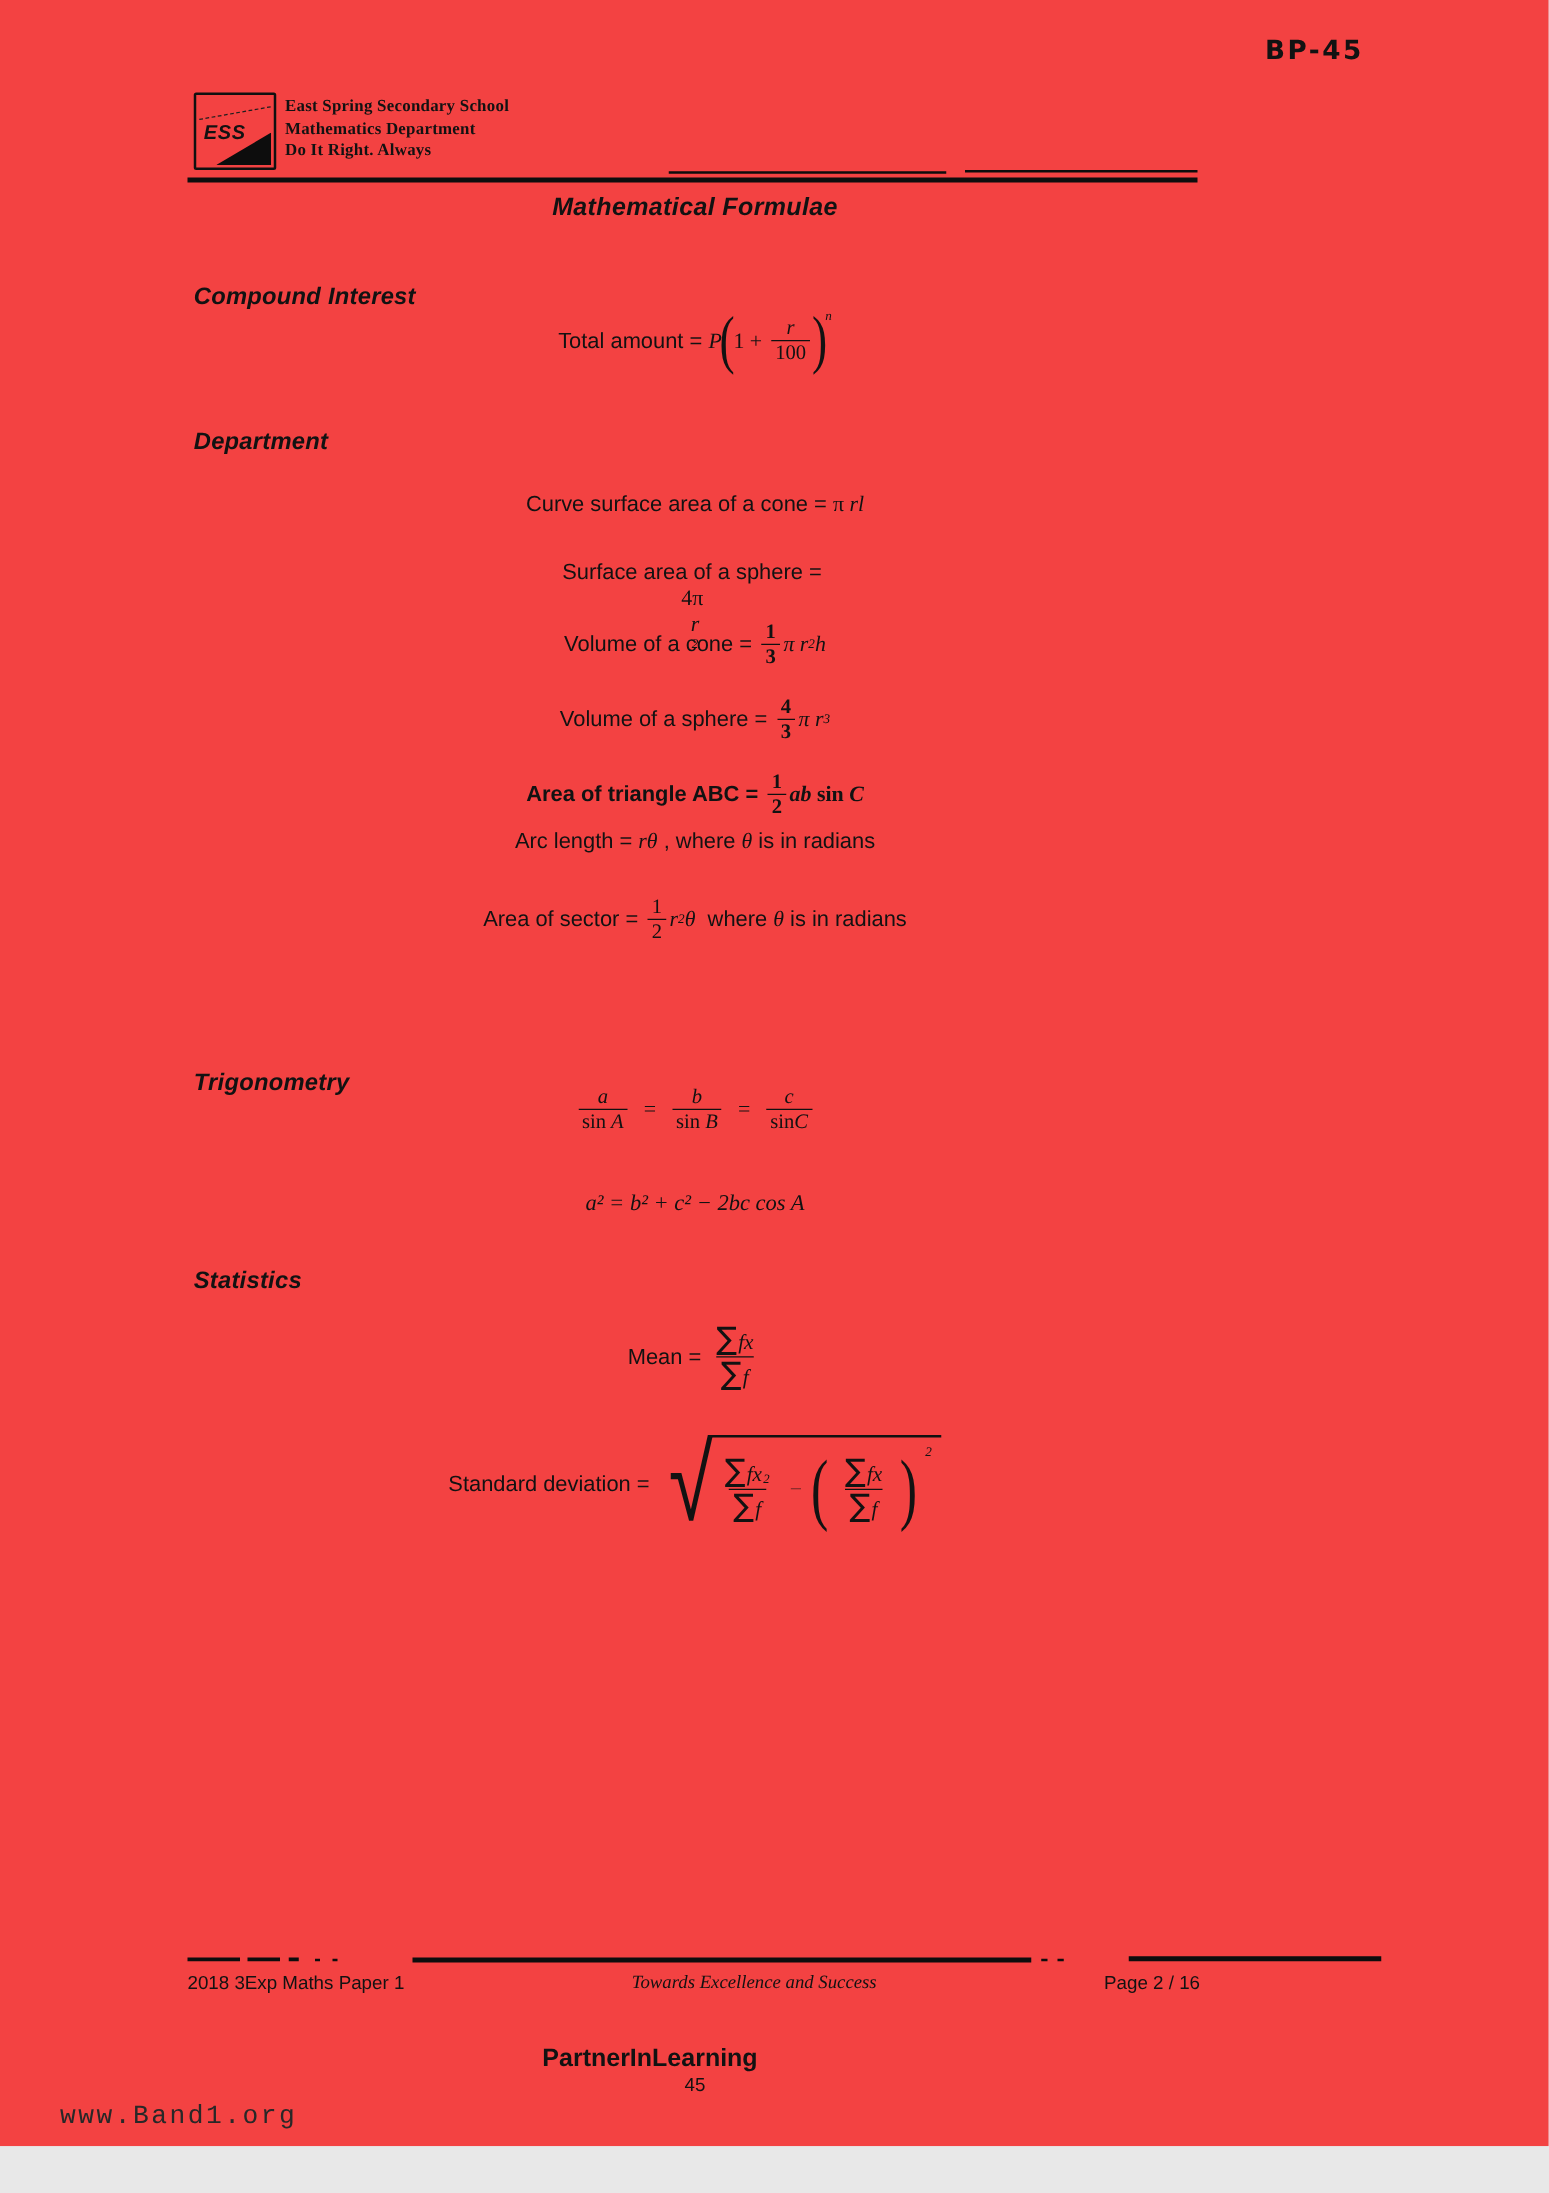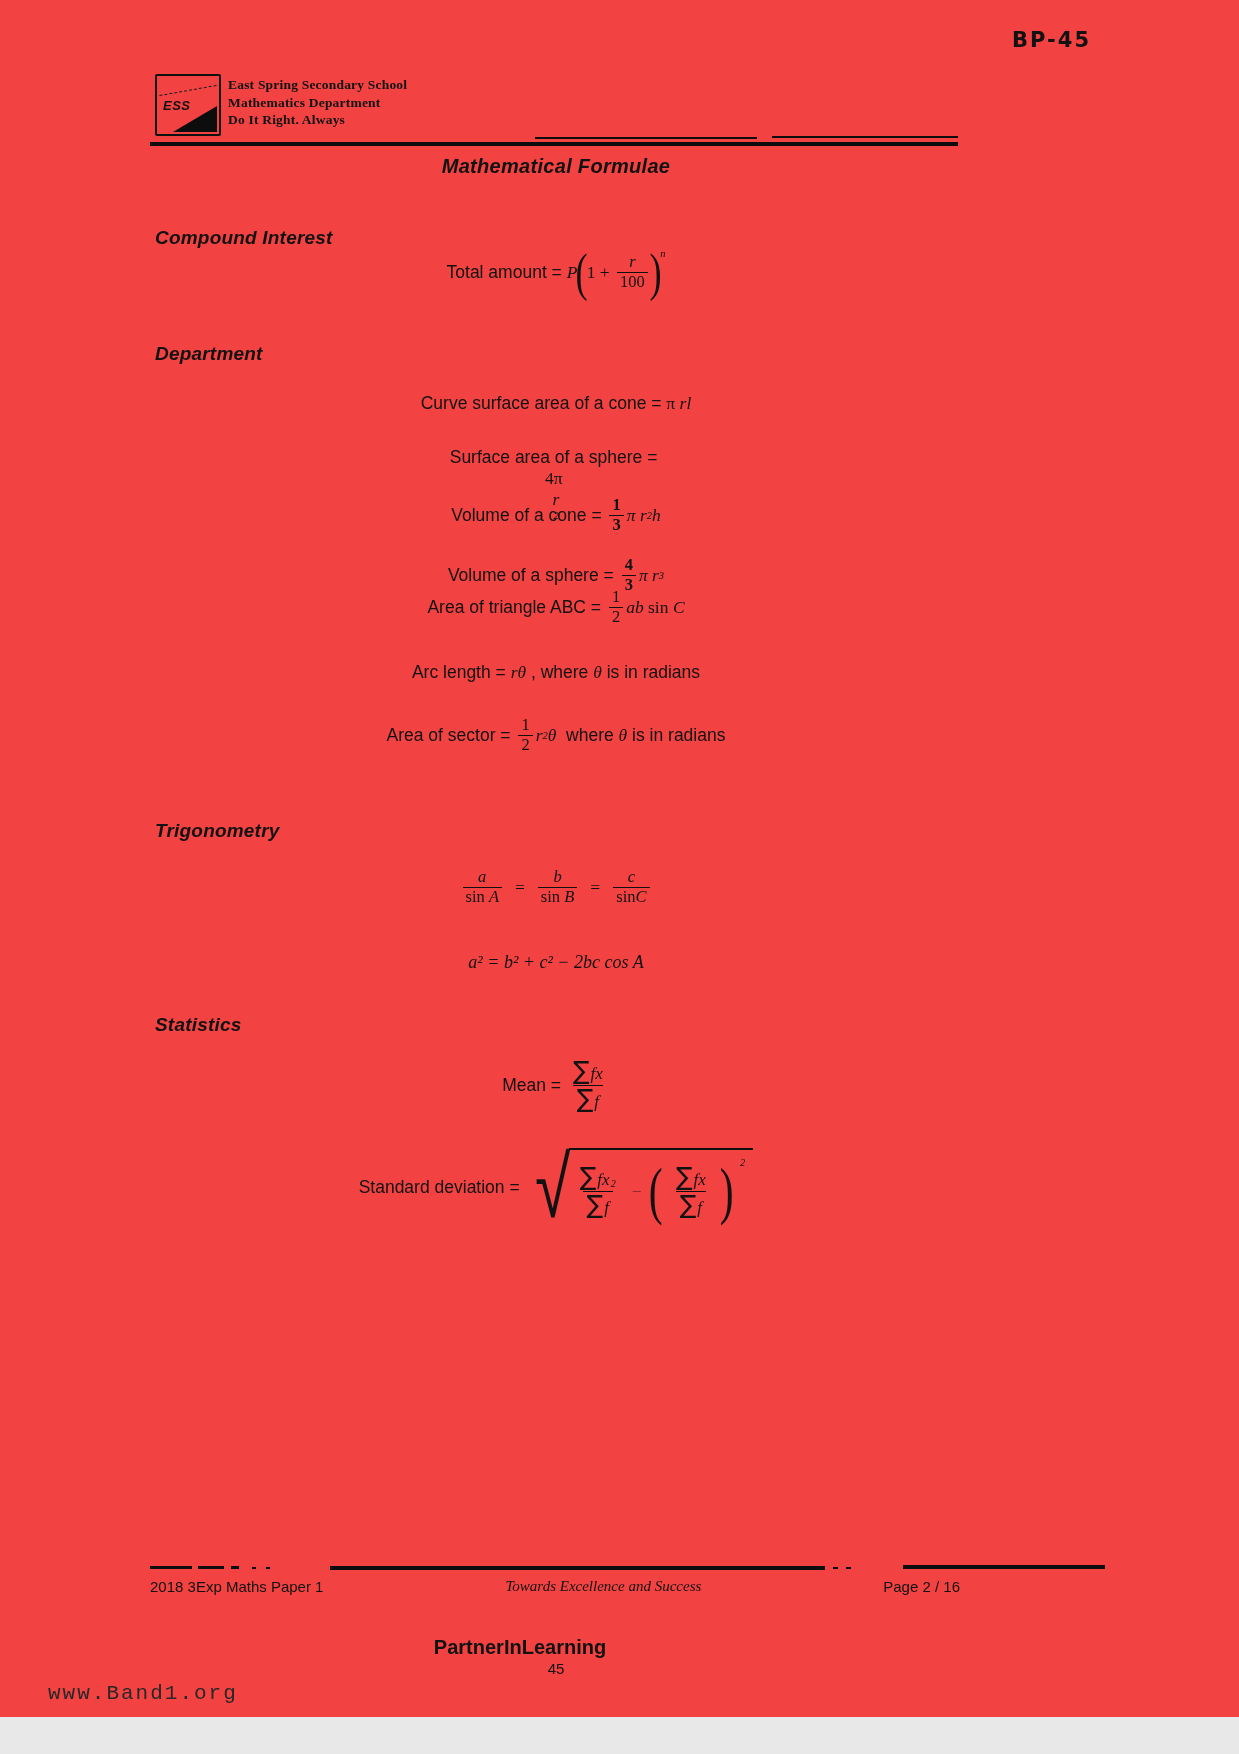--- a/index.html
+++ b/index.html
@@ -7,21 +7,21 @@
     position:relative;width:1239px;height:1717px;background:#ef4444;
     font-family:"Liberation Sans",sans-serif;color:#161616;overflow:hidden;
     filter:blur(0.22px) contrast(1.04);
   }
   .abs{position:absolute;}
   
   .doc-code{top:28px;right:148px;font-size:21px;font-weight:bold;letter-spacing:2px;font-family:"DejaVu Sans",sans-serif;}
   .logo{top:74px;left:155px;width:62px;height:58px;border:2px solid #141414;border-radius:2px;}
   .logo .tri{position:absolute;right:2px;bottom:2px;width:44px;height:26px;background:#111;clip-path:polygon(0 100%,100% 0,100% 100%);}
   .logo .diag{position:absolute;left:2px;top:14px;width:58px;border-top:1.6px dashed #222;transform:rotate(-10deg);}
-  .logo .txt{position:absolute;left:6px;top:22px;font-size:13px;font-style:italic;font-weight:bold;letter-spacing:0.5px;}
+  .logo .txt{position:absolute;left:6px;top:22px;font-size:16px;font-style:italic;font-weight:bold;letter-spacing:0.5px;}
   .school{top:76px;left:228px;font-family:"Liberation Serif",serif;font-weight:bold;font-size:13.5px;line-height:17.5px;letter-spacing:0.2px;}
   .rule{background:#111;}
   .title{top:155px;left:150px;width:812px;text-align:center;font-size:20px;font-weight:bold;font-style:italic;letter-spacing:0.3px;}
   
   .sec{left:155px;font-size:19px;font-weight:bold;font-style:italic;letter-spacing:0.2px;text-align:right;}
   
   .formula{left:150px;width:812px;display:flex;justify-content:center;align-items:center;font-size:17.5px;white-space:pre;}
   .mi{font-family:"Liberation Serif",serif;font-style:italic;}
   .mr{font-family:"Liberation Serif",serif;}
   sup{font-family:"Liberation Serif",serif;font-style:italic;font-size:0.6em;}
@@ -110,21 +110,21 @@
 
   <div class="abs formula" style="top:556px;">
     <span>Volume of a sphere = </span>
     <span class="frac bolddig">
       <span class="num">4</span>
       <span class="den">3</span>
     </span>
     <span class="mi">π r</span><sup>3</sup>
   </div>
 
-  <div class="abs formula" style="top:588px;">
+  <div class="abs formula" style="top:616px;font-weight:bold;">
     <span>Area of triangle ABC = </span>
     <span class="frac">
       <span class="num">1</span>
       <span class="den">2</span>
     </span>
     <span class="mi">ab</span><span class="mr"> sin </span><span class="mi">C</span>
   </div>
 
   <div class="abs formula" style="top:662px;">
     <span>Arc length = </span>
@@ -139,21 +139,21 @@
     <span class="frac">
       <span class="num">1</span>
       <span class="den">2</span>
     </span>
     <span class="mi">r</span><sup>2</sup><span class="mi">θ</span>
     <span>  where </span>
     <span class="mi">θ</span>
     <span> is in radians</span>
   </div>
 
-  <div class="abs sec" style="top:820px;font-style:italic;">Trigonometry</div>
+  <div class="abs sec" style="top:856px;font-style:italic;">Trigonometry</div>
 
   <div class="abs formula" style="top:868px;gap:10px;">
     <span class="frac">
       <span class="num mi">a</span>
       <span class="den"><span class="mr">sin </span><span class="mi">A</span></span>
     </span>
     <span class="mr">=</span>
     <span class="frac">
       <span class="num mi">b</span>
       <span class="den"><span class="mr">sin </span><span class="mi">B</span></span>

